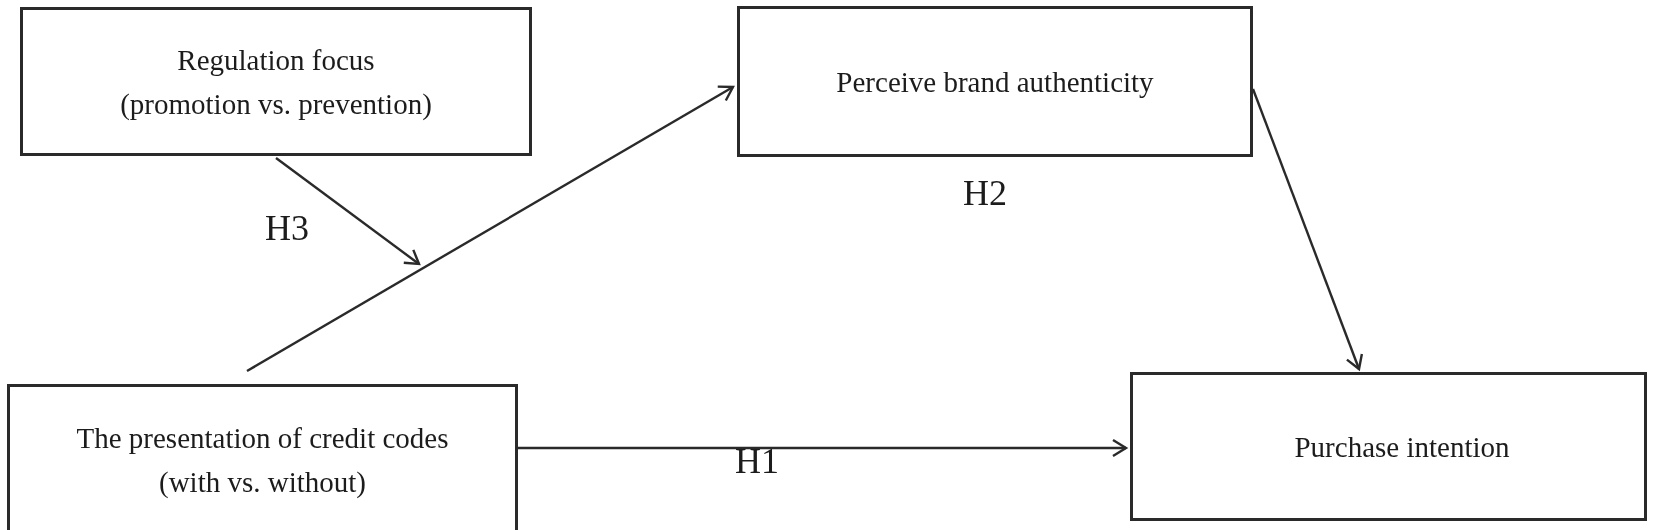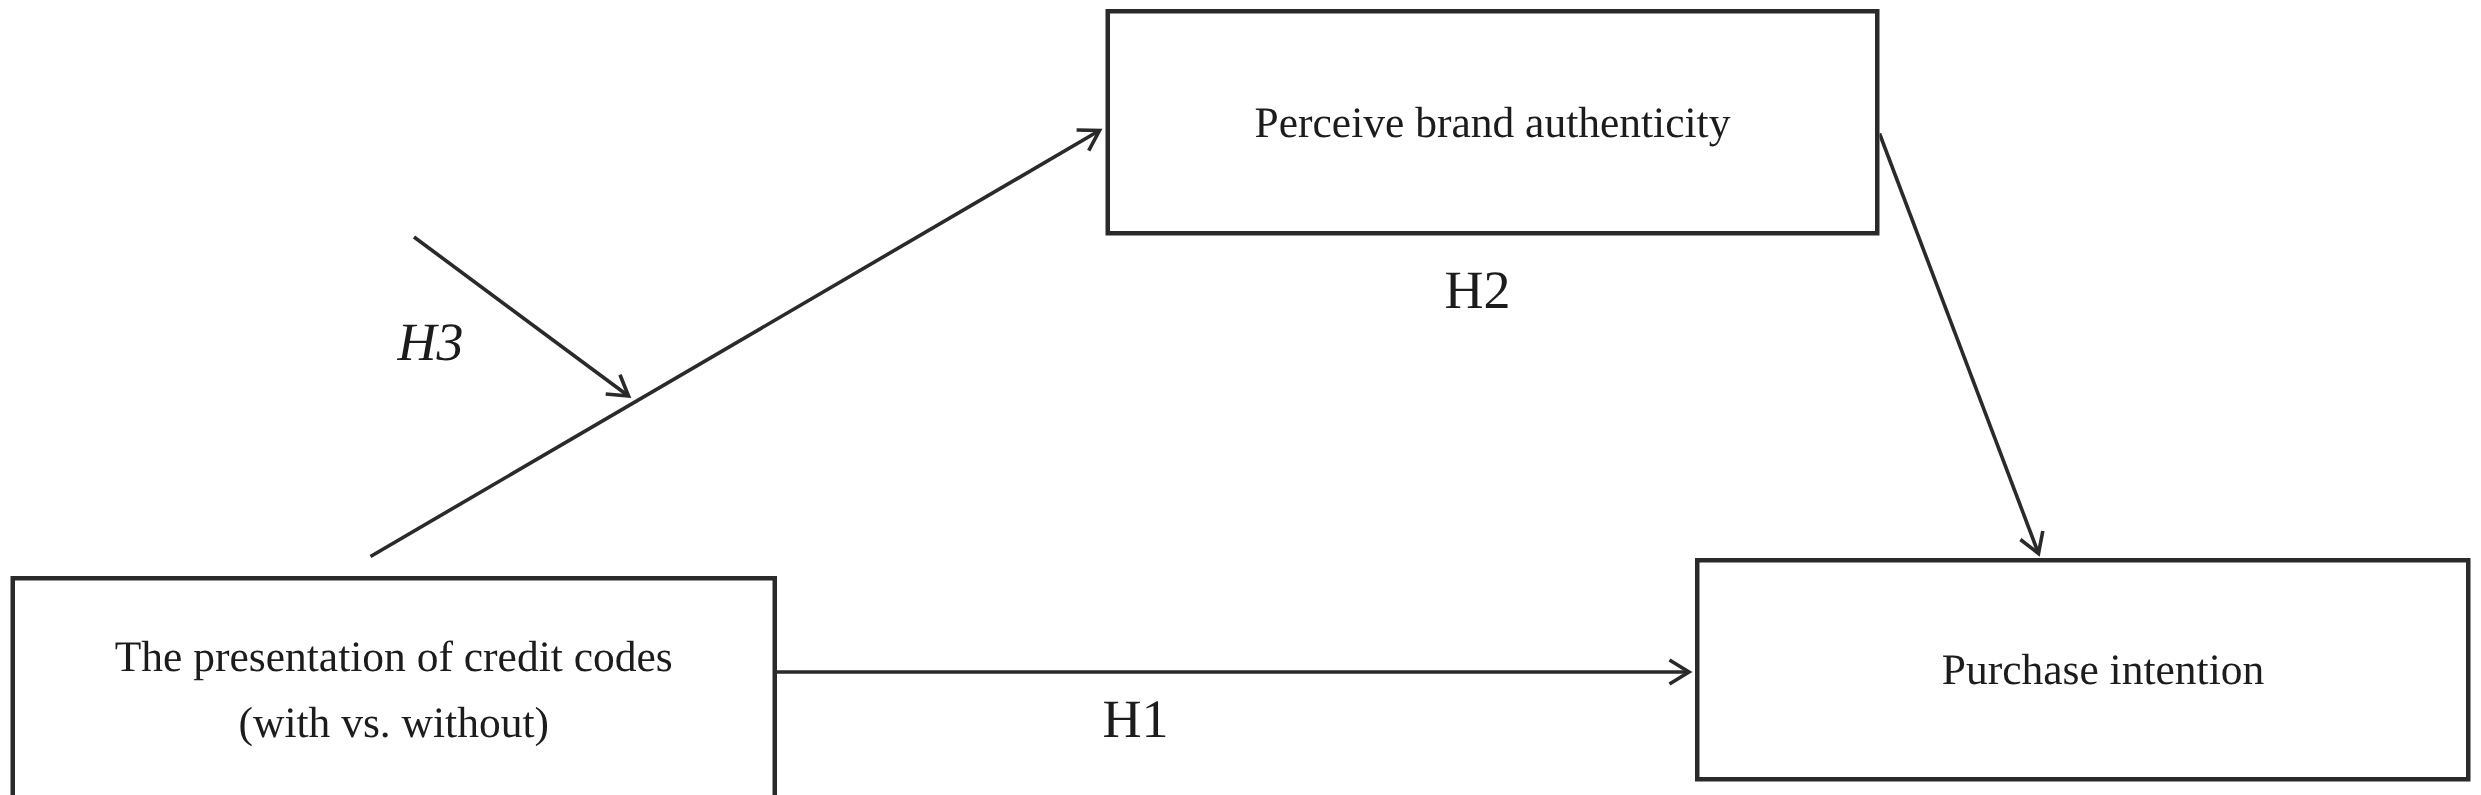--- a/index.html
+++ b/index.html
@@ -43,29 +43,33 @@
     z-index: 1;
   }
   .hyp-label {
     position: absolute;
     transform: translate(-50%, -50%);
     font-size: 36px;
     line-height: 1;
     white-space: nowrap;
     z-index: 3;
   }
-  .hyp-h3 { left: 287px; top: 228px; font-style: italic; }
+  .hyp-h3 { left: 287px; top: 228px; }
   .hyp-h2 { left: 985px; top: 193px; }
-  .hyp-h1 { left: 757px; top: 479px; }
+  .hyp-h1 { left: 757px; top: 461px; }
 </style>
 </head>
 <body>
 
 <div class="canvas">
 
+  <div class="node node-regulation-focus">
+    <span>Regulation focus</span>
+    <span>(promotion vs. prevention)</span>
+  </div>
 
   <div class="node node-brand-authenticity">
     <span>Perceive brand authenticity</span>
   </div>
 
   <div class="node node-credit-codes">
     <span>The presentation of credit codes</span>
     <span>(with vs. without)</span>
   </div>
 

